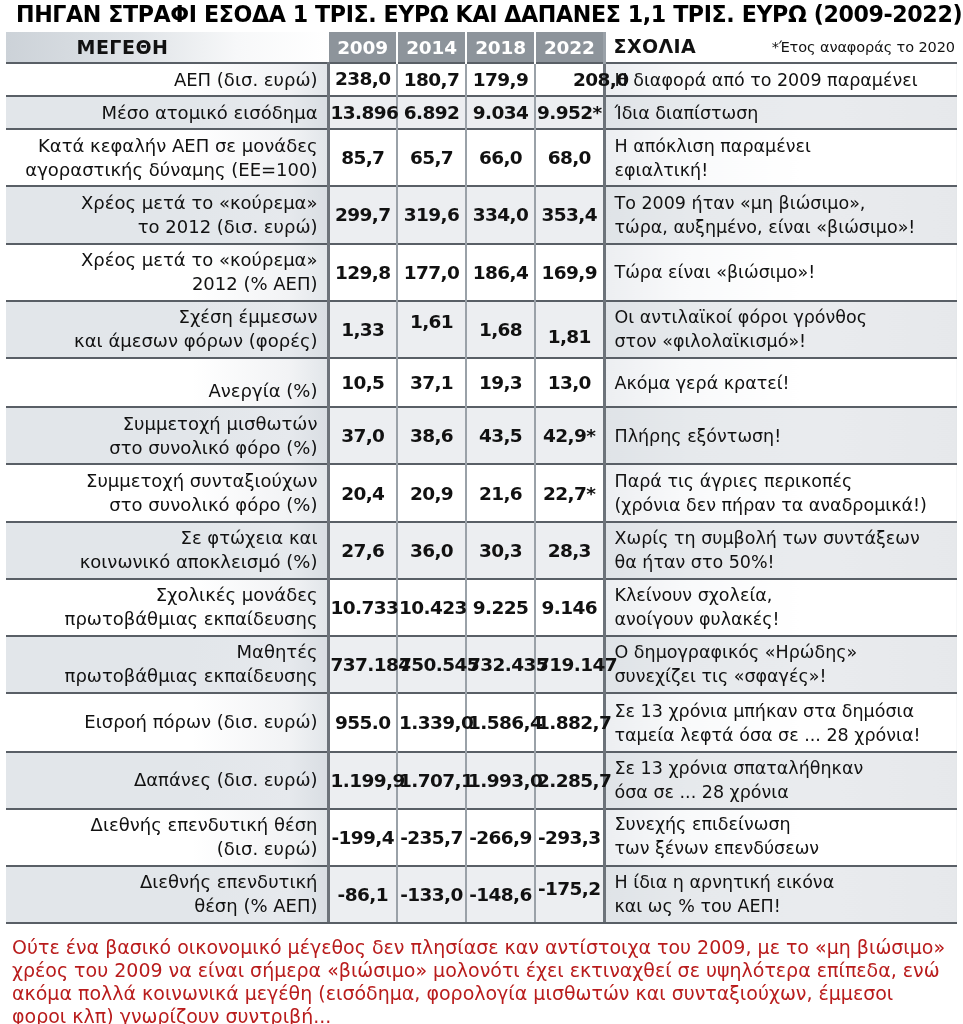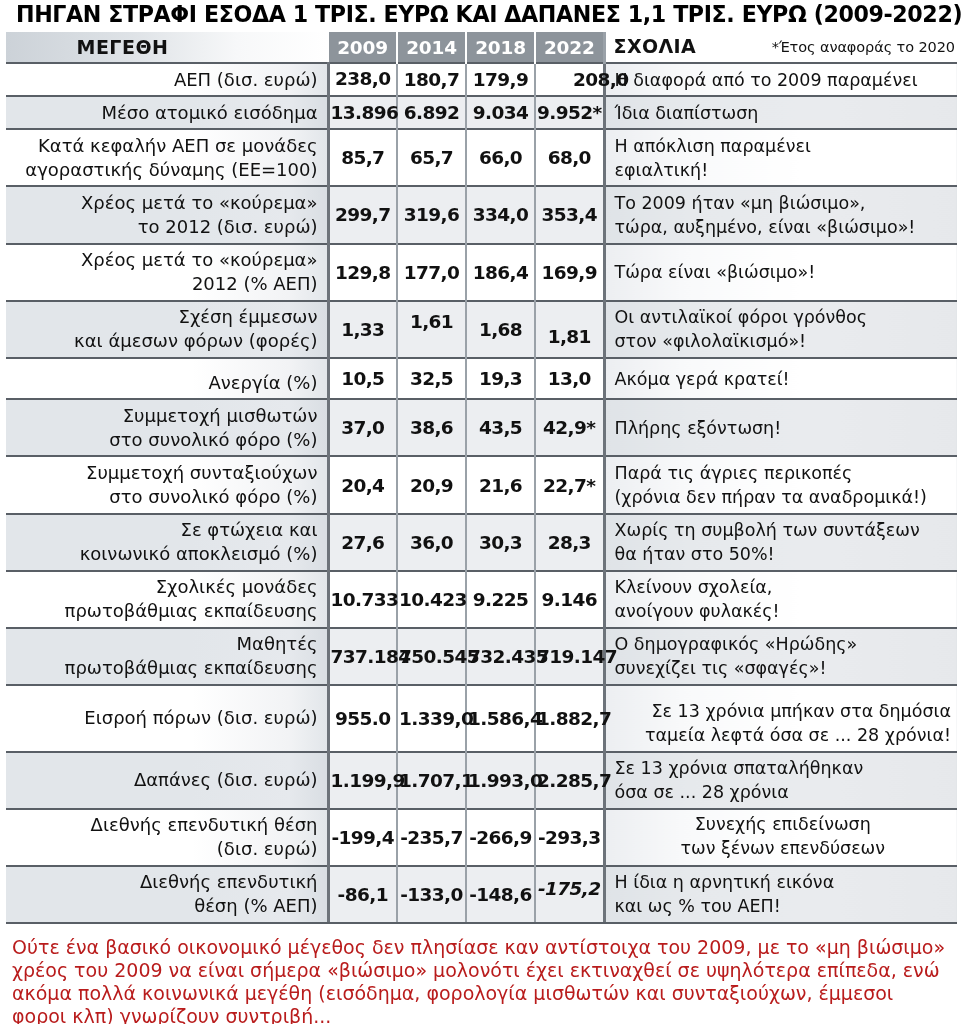--- a/index.html
+++ b/index.html
@@ -282,25 +282,25 @@
           <td class="val first" style="padding-top: 1.5625px; padding-bottom: 1.5625px;">1,33</td>
           <td class="val" style="padding-top: 1.5625px; padding-bottom: 17px;">1,61</td>
           <td class="val" style="padding-top: 1.5625px; padding-bottom: 1.5625px;">1,68</td>
           <td class="val last" style="padding-top: 16px; padding-bottom: 1.5625px;">1,81</td>
           <td class="note" style="padding-top: 3.5625px; padding-bottom: 3.5625px;">
             <div>Οι αντιλαϊκοί φόροι γρόνθος</div>
             <div>στον «φιλολαϊκισμό»!</div>
           </td>
         </tr>
         <tr class="row-w">
-          <td class="lbl" style="padding-top: 12px; padding-bottom: 3.5625px;">
+          <td class="lbl" style="padding-top: 20px; padding-bottom: 3.5625px;">
             <div>Ανεργία (%)</div>
           </td>
           <td class="val first" style="padding-top: 1.5625px; padding-bottom: 1.5625px;">10,5</td>
-          <td class="val" style="padding-top: 1.5625px; padding-bottom: 1.5625px;">32,5</td>
+          <td class="val" style="padding-top: 1.5625px; padding-bottom: 1.5625px;">37,1</td>
           <td class="val" style="padding-top: 1.5625px; padding-bottom: 1.5625px;">19,3</td>
           <td class="val last" style="padding-top: 1.5625px; padding-bottom: 1.5625px;">13,0</td>
           <td class="note" style="padding-top: 3.5625px; padding-bottom: 3.5625px;">
             <div>Ακόμα γερά κρατεί!</div>
           </td>
         </tr>
         <tr class="row-s">
           <td class="lbl" style="padding-top: 3.5625px; padding-bottom: 3.5625px;">
             <div>Συμμετοχή μισθωτών</div>
             <div>στο συνολικό φόρο (%)</div>
@@ -370,21 +370,21 @@
           </td>
         </tr>
         <tr class="row-w">
           <td class="lbl" style="padding-top: 3.5625px; padding-bottom: 3.5625px;">
             <div>Εισροή πόρων  (δισ. ευρώ)</div>
           </td>
           <td class="val first" style="padding-top: 1.5625px; padding-bottom: 1.5625px;">955.0</td>
           <td class="val" style="padding-top: 1.5625px; padding-bottom: 1.5625px;">1.339,0</td>
           <td class="val" style="padding-top: 1.5625px; padding-bottom: 1.5625px;">1.586,4</td>
           <td class="val last" style="padding-top: 1.5625px; padding-bottom: 1.5625px;">1.882,7</td>
-          <td class="note" style="padding-top: 13px; padding-bottom: 3.5625px; text-align: right;">
+          <td class="note" style="padding-top: 5px; padding-bottom: 3.5625px;">
             <div>Σε 13 χρόνια μπήκαν στα δημόσια</div>
             <div>ταμεία λεφτά  όσα σε ... 28 χρόνια!</div>
           </td>
         </tr>
         <tr class="row-s">
           <td class="lbl" style="padding-top: 3.5625px; padding-bottom: 3.5625px;">
             <div>Δαπάνες (δισ. ευρώ)</div>
           </td>
           <td class="val first" style="padding-top: 1.5625px; padding-bottom: 1.5625px;">1.199,9</td>
           <td class="val" style="padding-top: 1.5625px; padding-bottom: 1.5625px;">1.707,1</td>
@@ -397,34 +397,34 @@
         </tr>
         <tr class="row-w">
           <td class="lbl" style="padding-top: 3.5625px; padding-bottom: 3.5625px;">
             <div>Διεθνής επενδυτική θέση</div>
             <div>(δισ. ευρώ)</div>
           </td>
           <td class="val first" style="padding-top: 1.5625px; padding-bottom: 1.5625px;">-199,4</td>
           <td class="val" style="padding-top: 1.5625px; padding-bottom: 1.5625px;">-235,7</td>
           <td class="val" style="padding-top: 1.5625px; padding-bottom: 1.5625px;">-266,9</td>
           <td class="val last" style="padding-top: 1.5625px; padding-bottom: 1.5625px;">-293,3</td>
-          <td class="note" style="padding-top: 1px; padding-bottom: 3.5625px; text-align: center;">
+          <td class="note" style="padding-top: 1px; padding-bottom: 3.5625px;">
             <div>Συνεχής επιδείνωση</div>
             <div>των ξένων επενδύσεων</div>
           </td>
         </tr>
         <tr class="row-s">
           <td class="lbl" style="padding-top: 3.5625px; padding-bottom: 3.5625px;">
             <div>Διεθνής επενδυτική</div>
             <div>θέση (% ΑΕΠ)</div>
           </td>
           <td class="val first" style="padding-top: 1.5625px; padding-bottom: 1.5625px;">-86,1</td>
           <td class="val" style="padding-top: 1.5625px; padding-bottom: 1.5625px;">-133,0</td>
           <td class="val" style="padding-top: 1.5625px; padding-bottom: 1.5625px;">-148,6</td>
-          <td class="val last" style="padding-top: 1.5625px; padding-bottom: 14px; font-style: italic;">-175,2</td>
+          <td class="val last" style="padding-top: 1.5625px; padding-bottom: 14px;">-175,2</td>
           <td class="note" style="padding-top: 3.5625px; padding-bottom: 3.5625px;">
             <div>Η ίδια  η αρνητική εικόνα</div>
             <div>και ως % του ΑΕΠ!</div>
           </td>
         </tr>
       </tbody>
   </table>
   <div class="table-bottom-rule"></div>
 
   <div class="footer">

